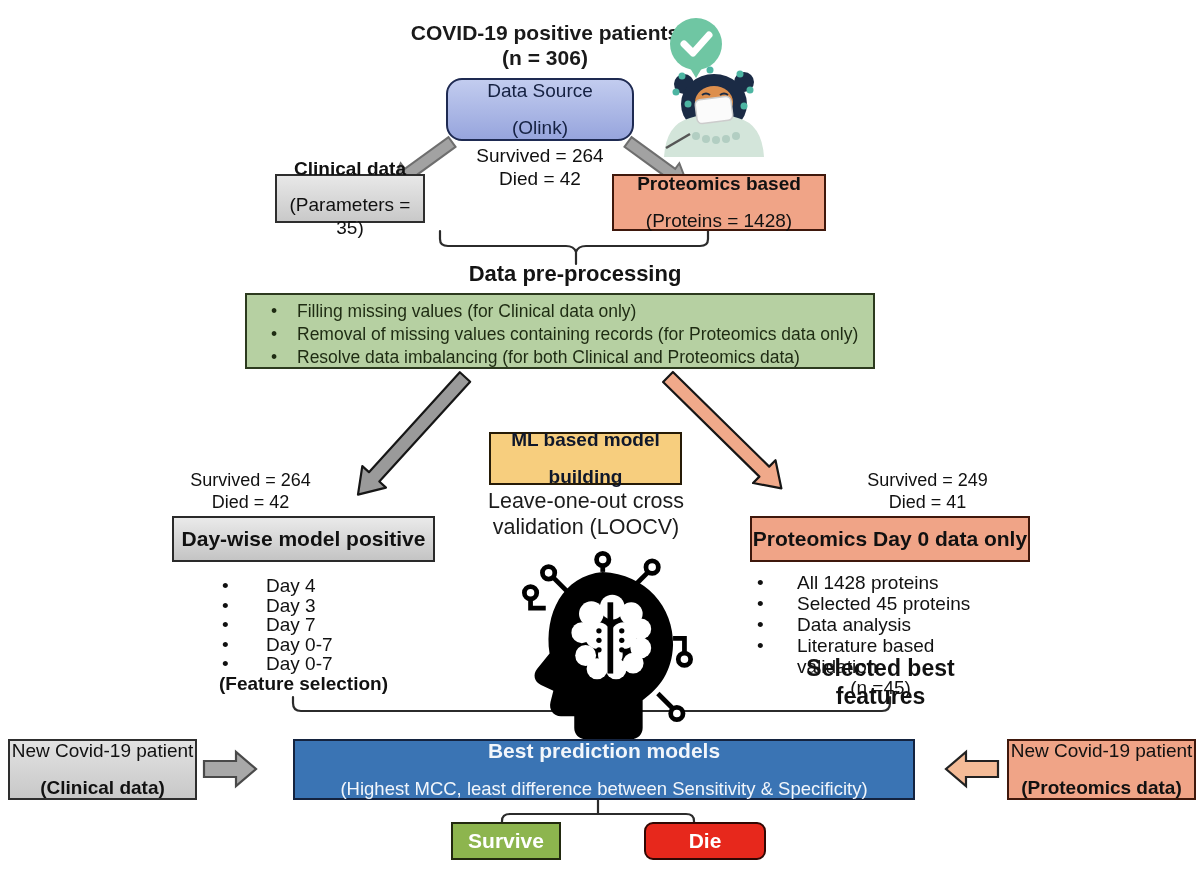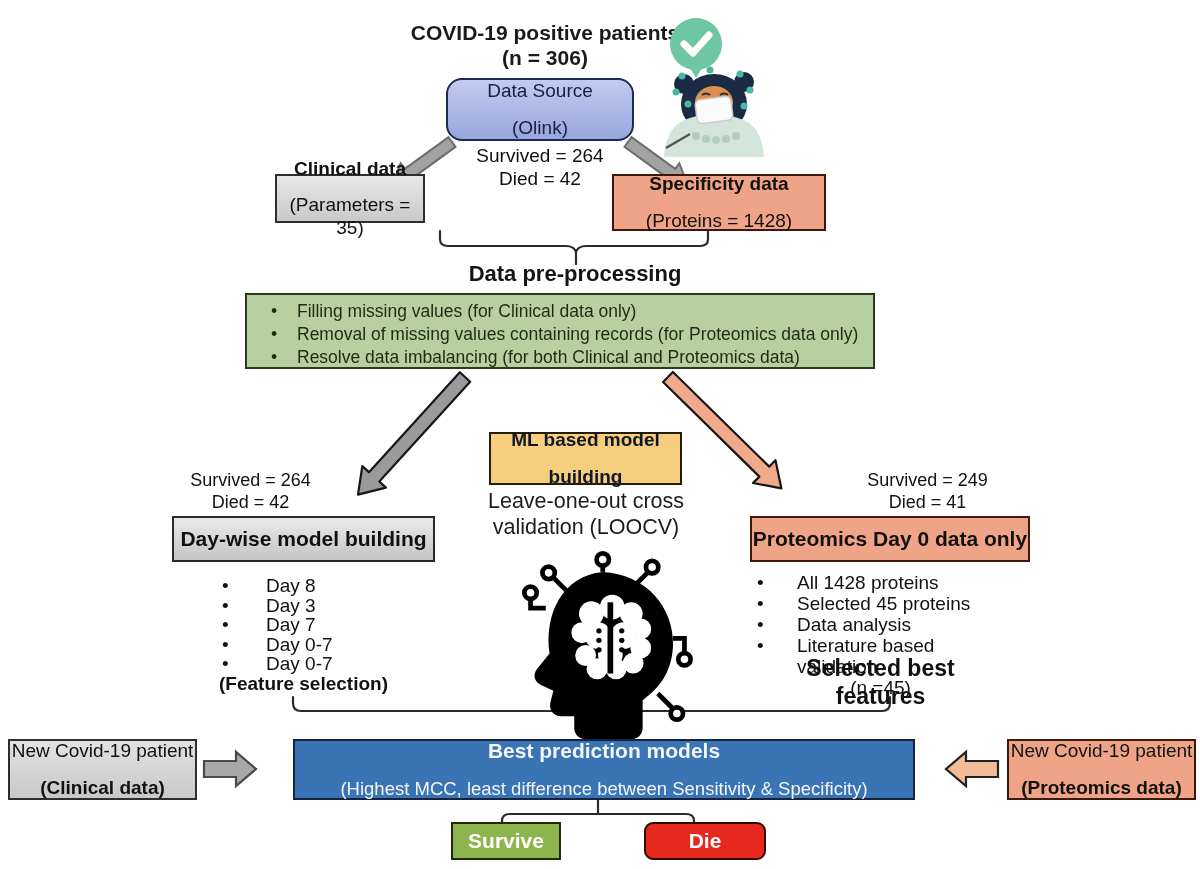--- a/index.html
+++ b/index.html
@@ -146,21 +146,21 @@
   <div class="ctext stats-top">
     <div>Survived = 264</div>
     <div>Died = 42</div>
   </div>
 
   <div class="box clinical">
     <div class="b1">Clinical data</div>
     <div>(Parameters = 35)</div>
   </div>
   <div class="box proteomics">
-    <div class="b1">Specificity data</div>
+    <div class="b1">Proteomics based</div>
     <div>(Proteins = 1428)</div>
   </div>
 
   <div class="ctext preproc-title">Data pre-processing</div>
   <div class="greenbox">
     <div class="li">
         <span class="dot"></span>
         <span>Filling missing values (for Clinical data only)</span>
       </div>
     <div class="li">
@@ -180,26 +180,26 @@
   <div class="ctext loocv">
     <div>Leave-one-out cross</div>
     <div>validation (LOOCV)</div>
   </div>
 
   <div class="ctext stats-left">
     <div>Survived = 264</div>
     <div>Died = 42</div>
   </div>
   <div class="box daywise">
-    <div>Day-wise model building</div>
+    <div>Day-wise model positive</div>
   </div>
   <div class="vlist daylist">
     <div class="li">
         <span class="dot"></span>
-        <span>Day 8</span>
+        <span>Day 4</span>
       </div>
     <div class="li">
         <span class="dot"></span>
         <span>Day 3</span>
       </div>
     <div class="li">
         <span class="dot"></span>
         <span>Day 7</span>
       </div>
     <div class="li">

